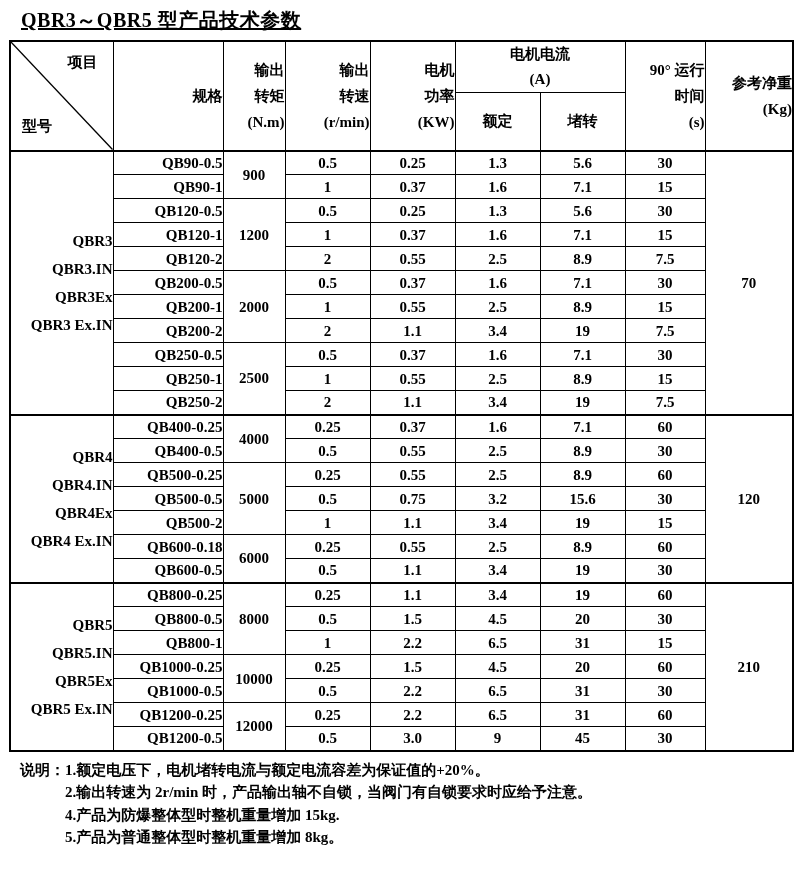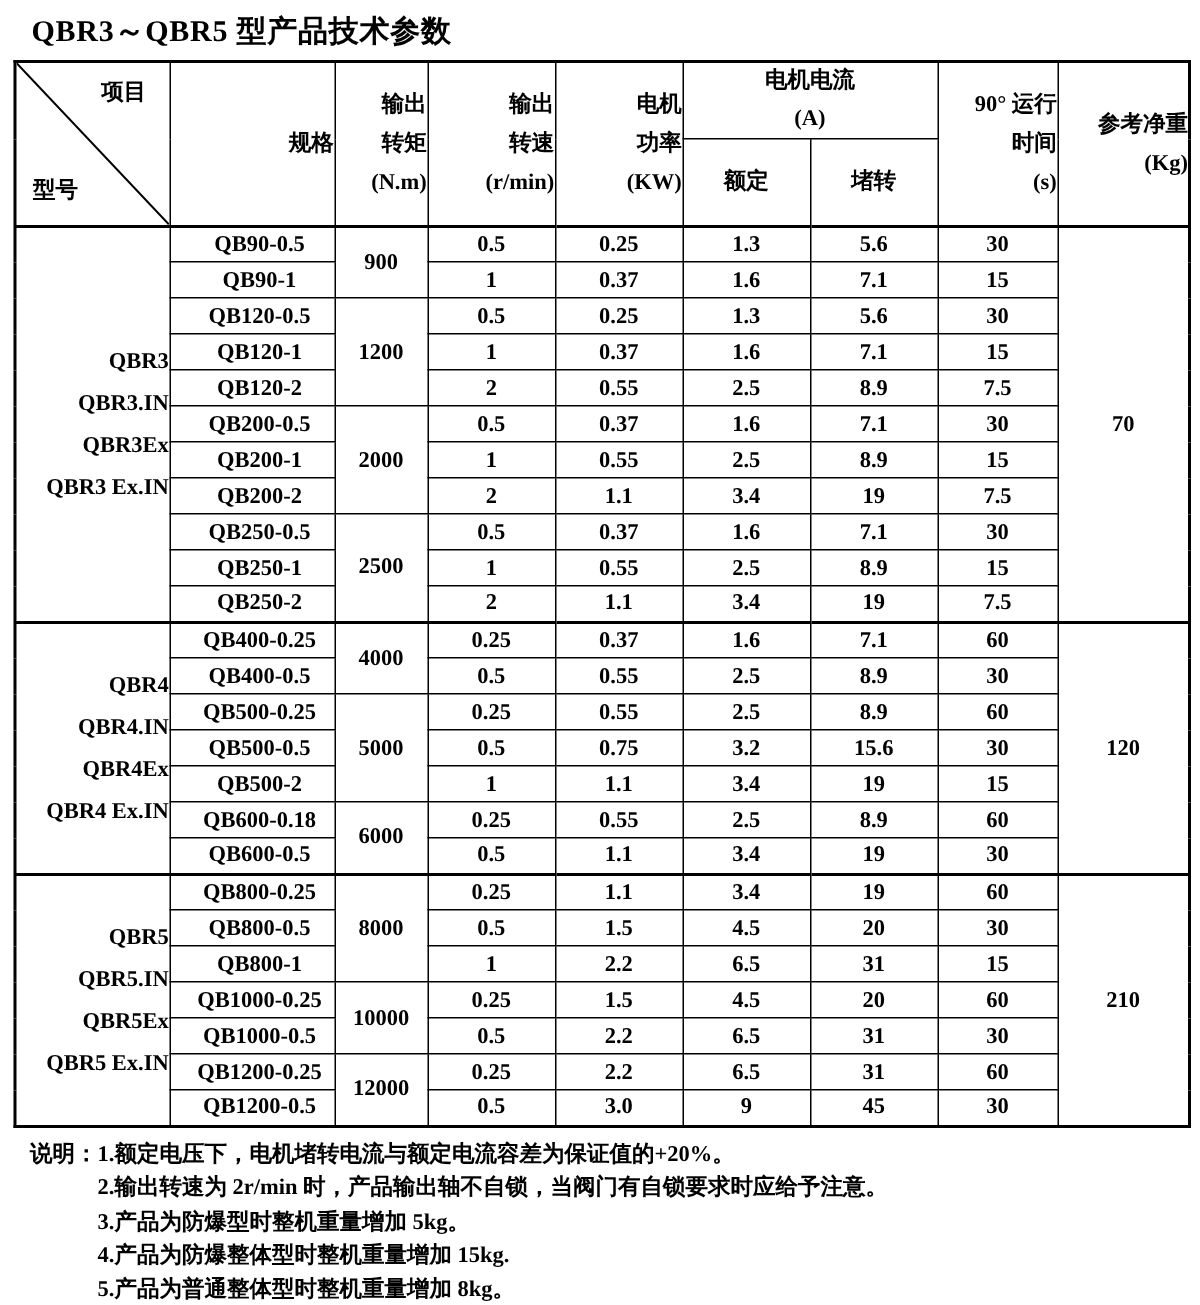--- a/index.html
+++ b/index.html
@@ -7,20 +7,21 @@
     width:800px; height:870px;
     color:#000;
     font-family:"Liberation Serif","DejaVu Serif",serif;
     font-weight:bold;
     -webkit-font-smoothing:antialiased;
   }
   .title {
     font-size:20px; font-weight:bold;
     margin:7px 0 6px 21px;
     letter-spacing:0.5px;
+    text-decoration:underline;
   }
   table.spec {
     border-collapse:collapse;
     table-layout:fixed;
     margin-left:9px;
     border:2px solid #000;
   }
   th, td {
     border:1px solid #000;
     padding:0;
@@ -30,21 +31,21 @@
     vertical-align:middle;
     white-space:pre-line;
     overflow:hidden;
   }
   thead tr.hrow1 { height:50px; }
   thead tr.hrow2 { height:58px; }
   thead th { line-height:25px; }
   thead th.span2 { line-height:26px;text-align:right; }
   tbody tr { height:24px; }
   tbody td { line-height:22px; }
-  td.left { text-align:center; padding-left:10px;font-family:Liberation Serif, serif; }
+  td.left { text-align:right; padding-left:10px;font-family:Liberation Serif, serif; }
   td.model { line-height:28px; padding-left:10px; text-align:right; }
   tr.group-start td { border-top:2px solid #000; }
   
   th.corner { position:relative; padding:0; }
   th.corner svg { position:absolute; left:0; top:0; width:100%; height:100%; }
   .corner-top  { position:absolute; top:7px;  right:15px; font-size:15px; }
   .corner-bottom { position:absolute; bottom:9px; left:11px; font-size:15px;font-family:Liberation Mono, monospace; }
   
   .notes {
     display:flex;
@@ -330,17 +331,16 @@
         <td>30</td>
       </tr>
     </tbody>
 </table>
 
 <div class="notes">
   <div class="notes-label">说明：</div>
   <div class="notes-items">
       <div>1.额定电压下，电机堵转电流与额定电流容差为保证值的+20%。</div>
       <div>2.输出转速为 2r/min 时，产品输出轴不自锁，当阀门有自锁要求时应给予注意。</div>
-      <div>3.产品为防爆型时整机重量增加 5kg。</div>
       <div>4.产品为防爆整体型时整机重量增加 15kg.</div>
       <div>5.产品为普通整体型时整机重量增加 8kg。</div>
     </div>
 </div>
 
 </body></html>

